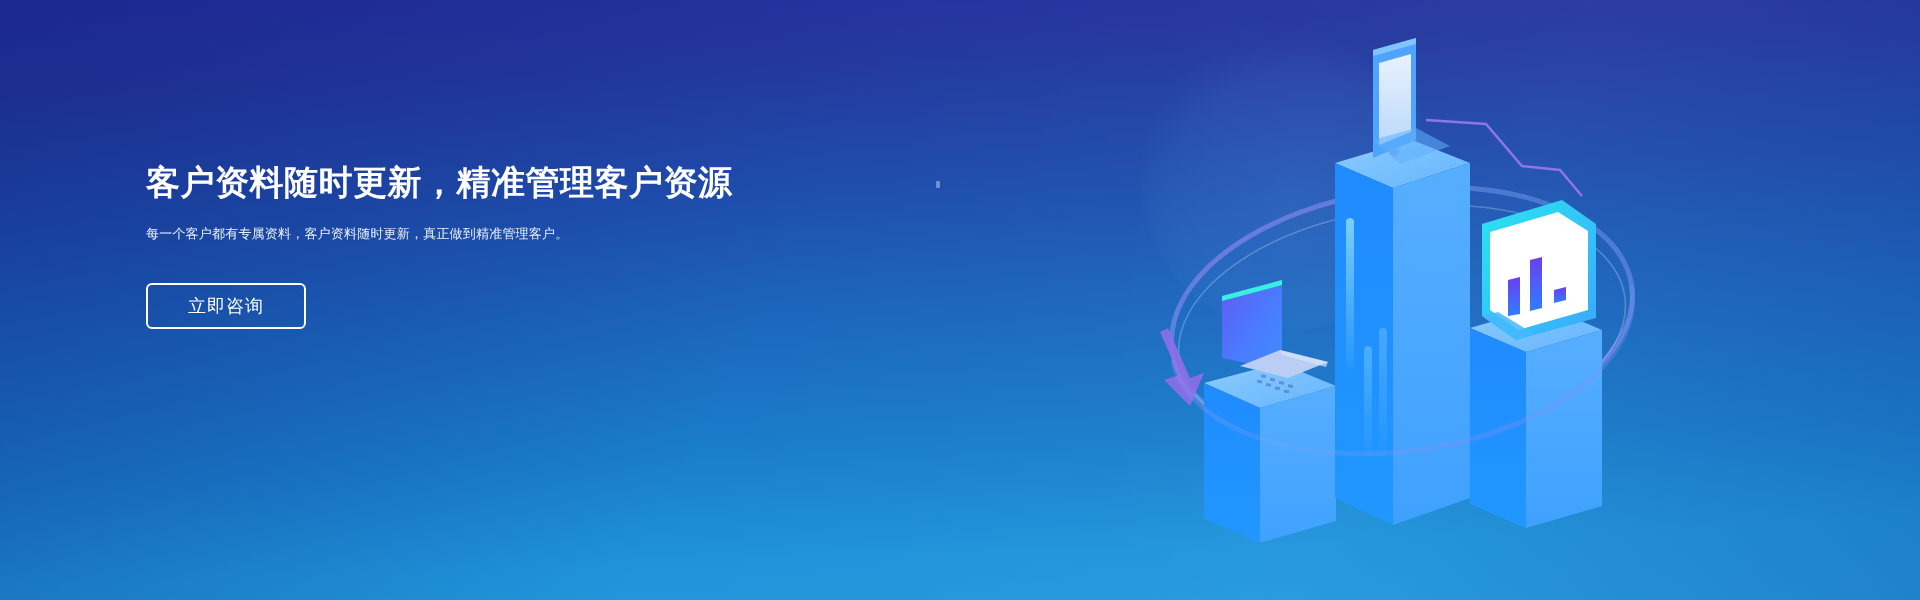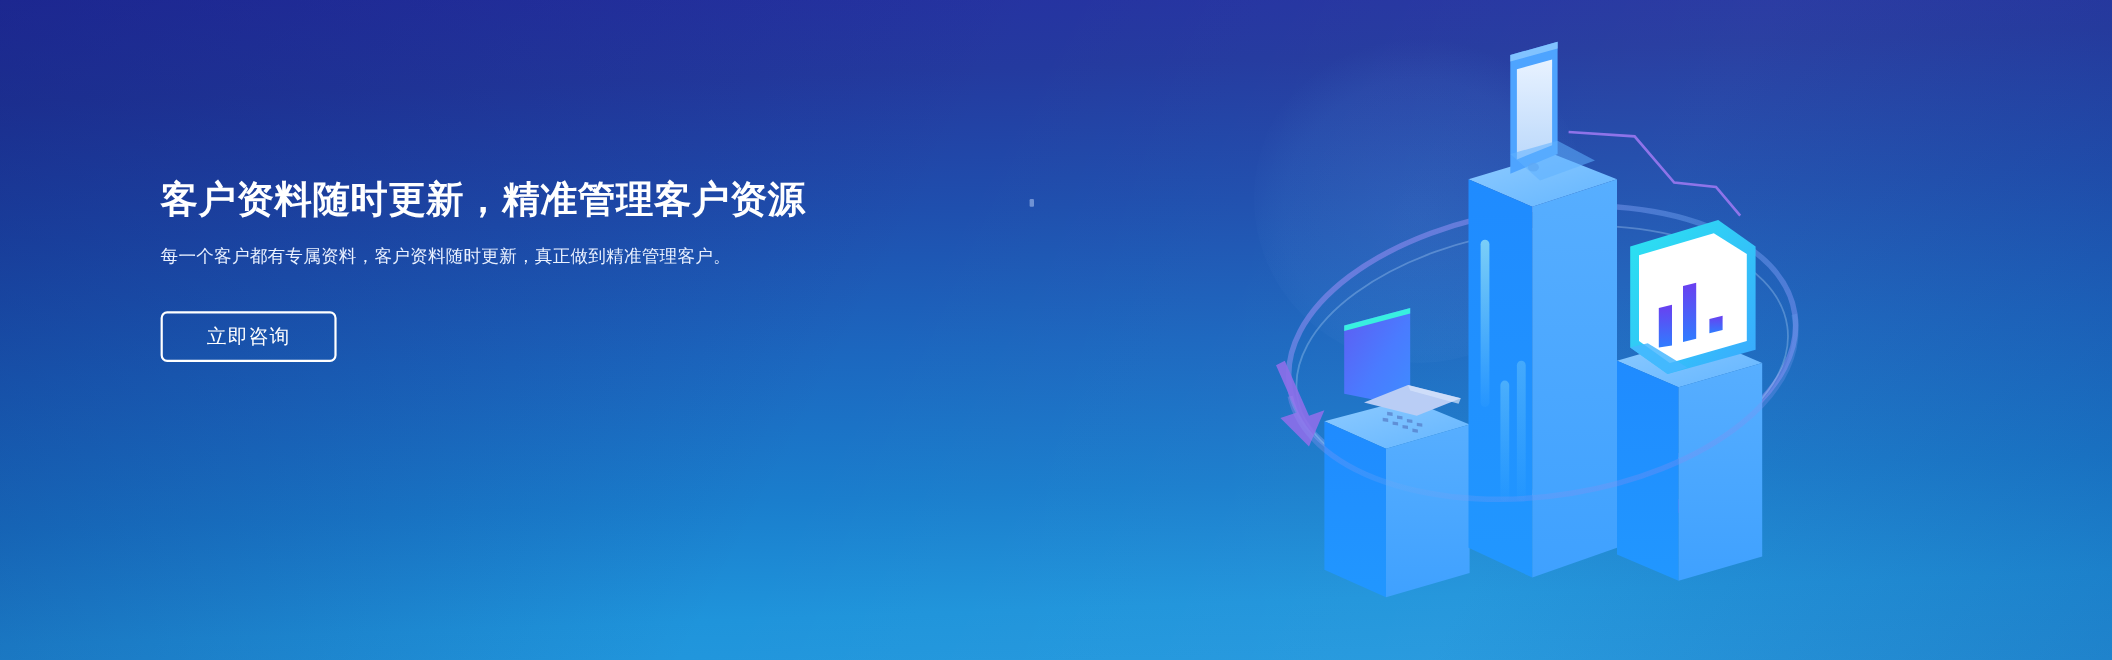--- a/index.html
+++ b/index.html
@@ -66,21 +66,21 @@
     font-size: 34px;
     line-height: 44px;
     font-weight: bold;
     color: #ffffff;
     letter-spacing: 0.5px;
     white-space: nowrap;
   }
   #subcopy {
     margin: 0;
     padding-top: 17px;
-    font-size: 16px;
+    font-size: 13px;
     line-height: 26px;
     color: #eaf1ff;
     width: 585px;
     letter-spacing: 0.2px;
   }
   #cta-button {
     margin-top: 36px;
     display: inline-flex;
     align-items: center;
     justify-content: center;

